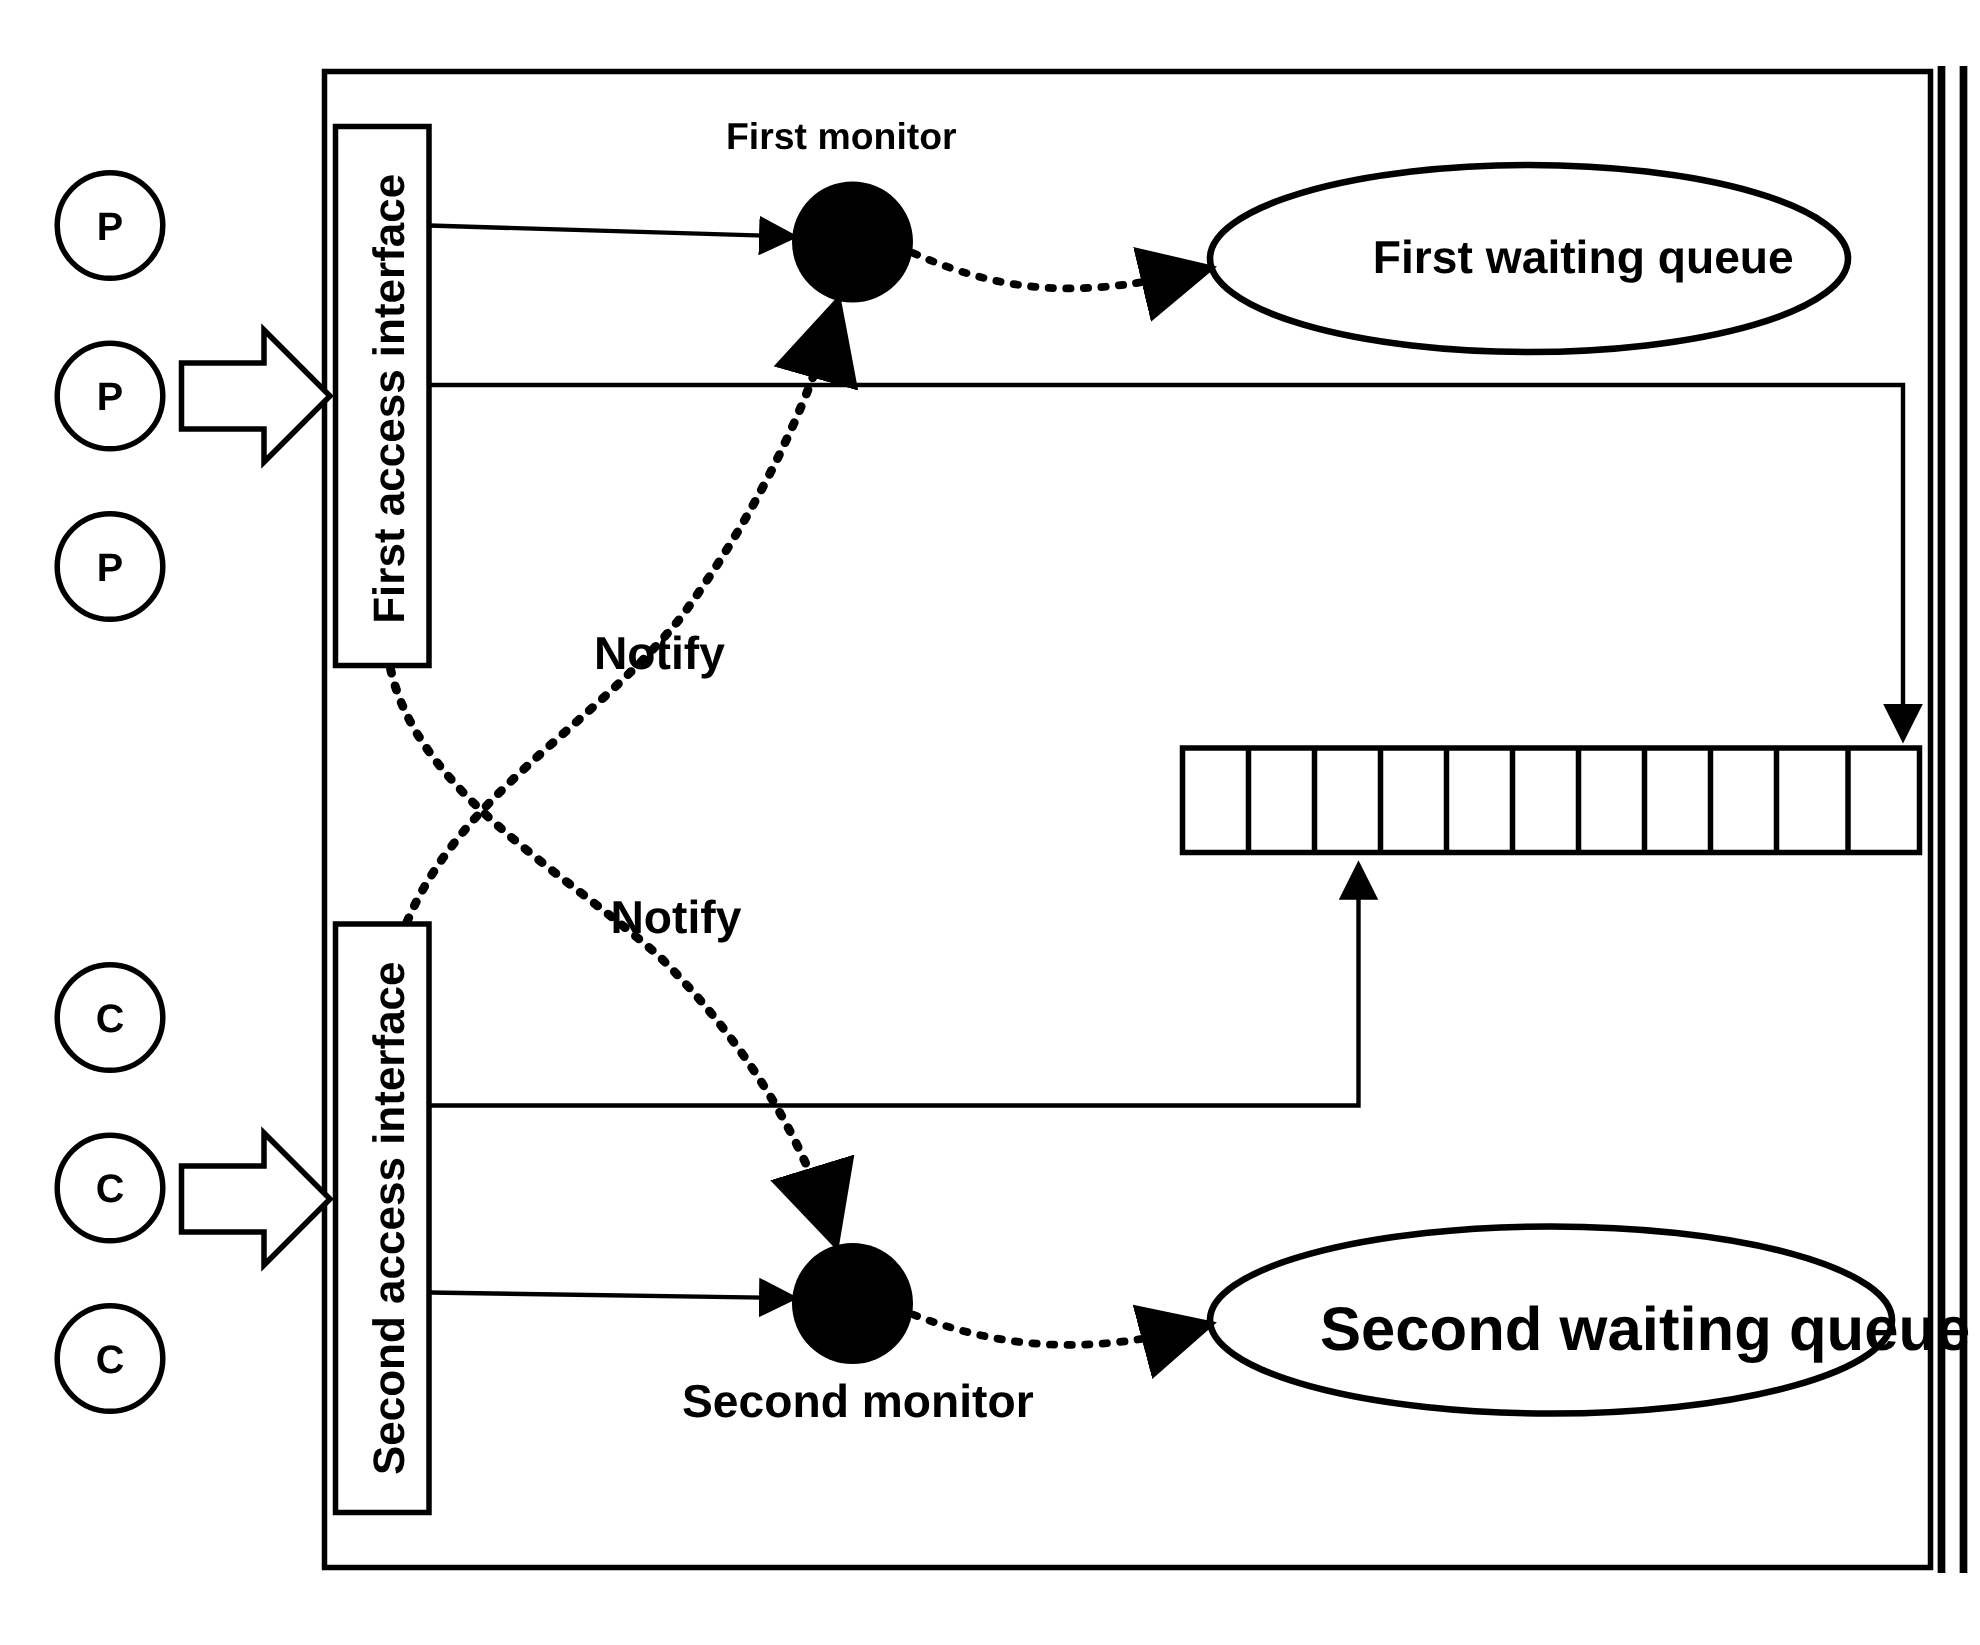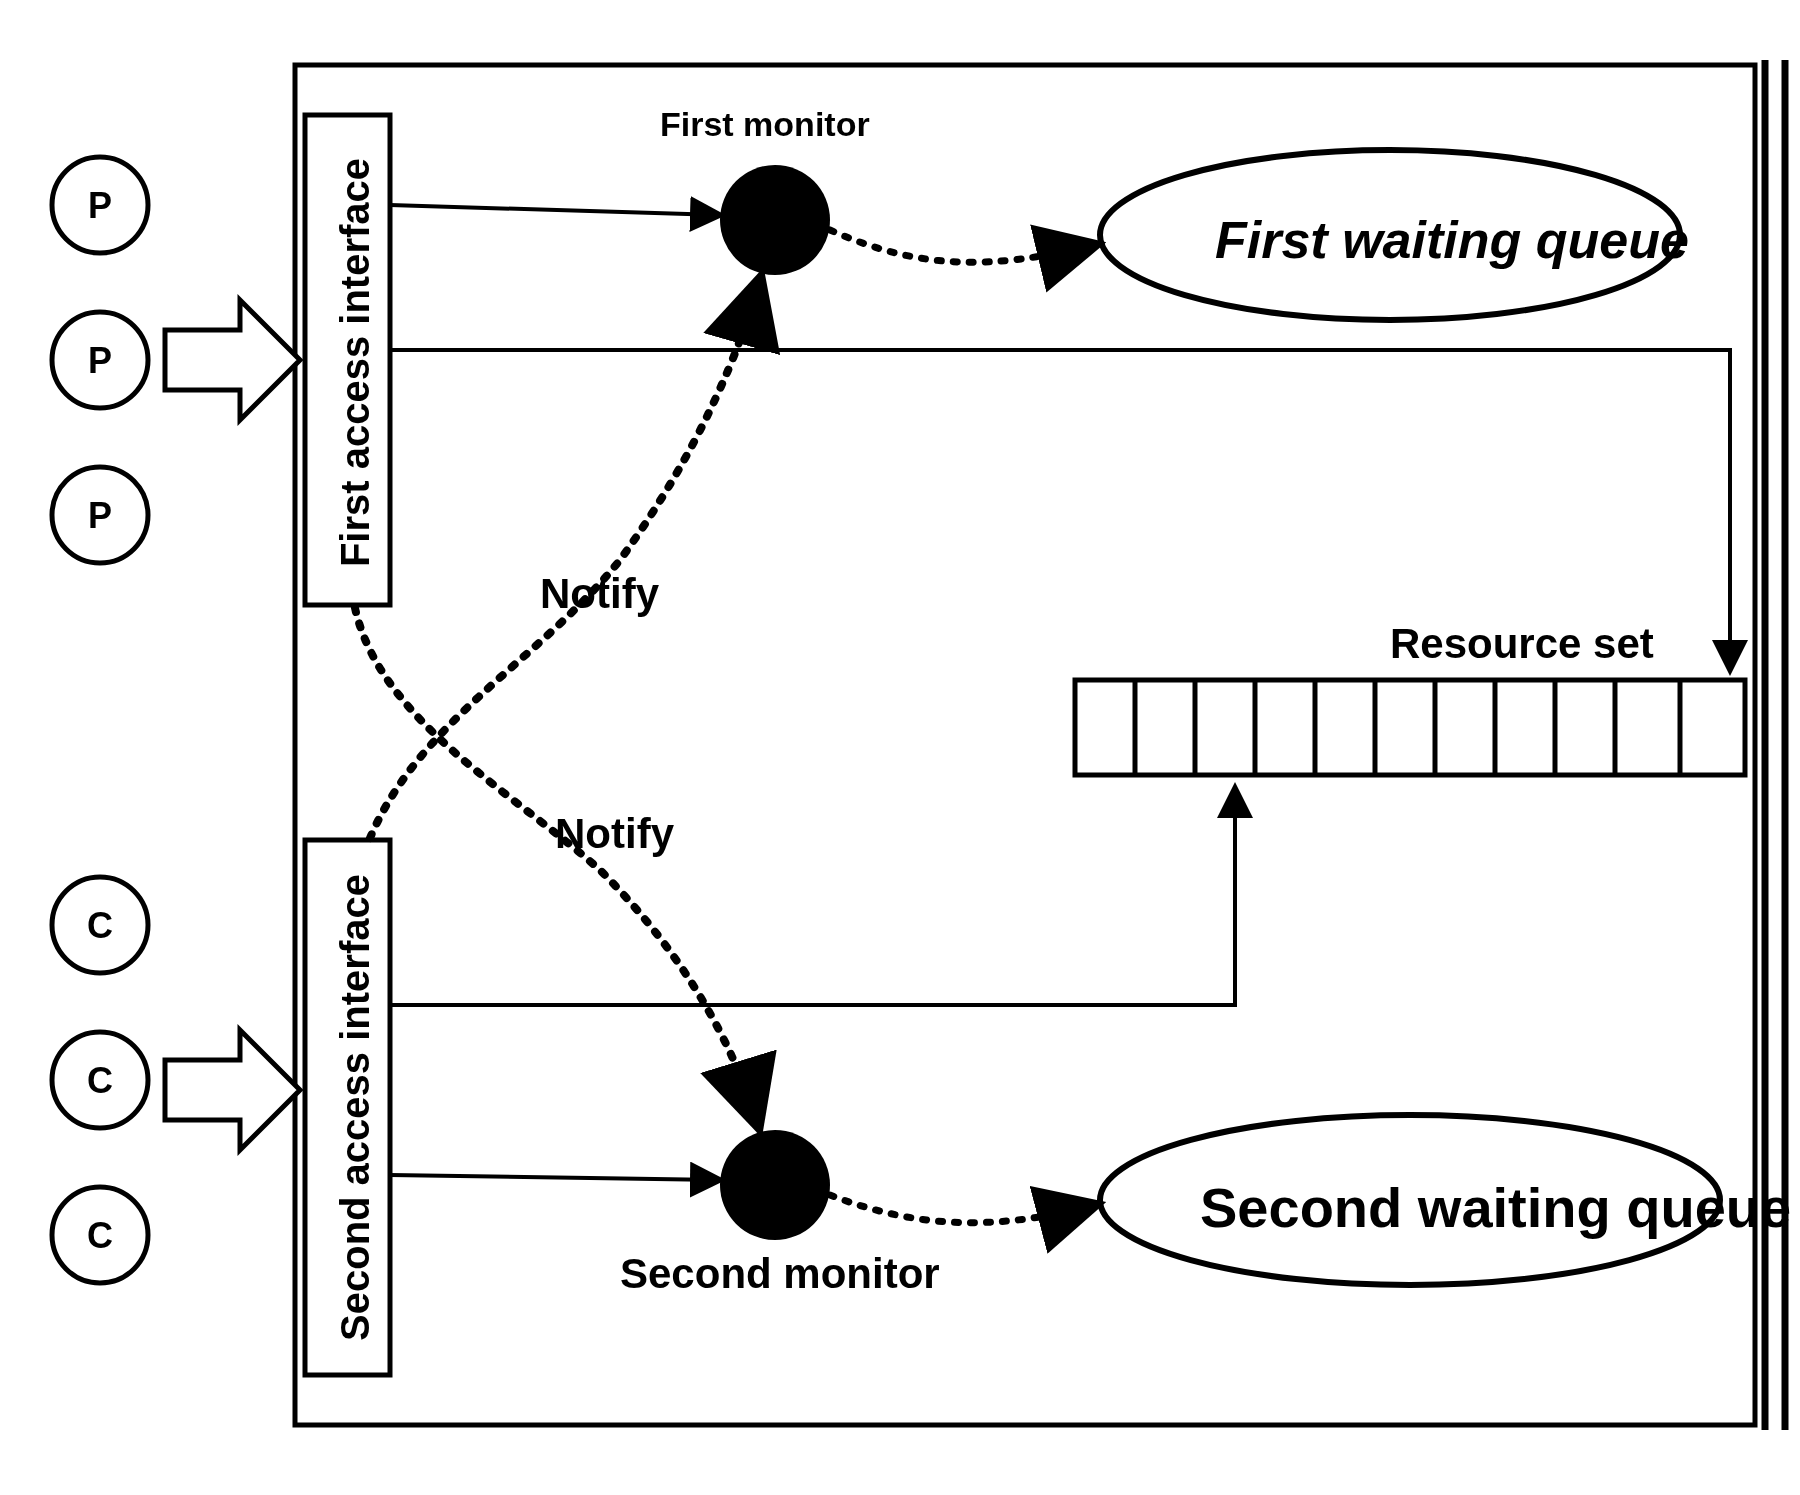--- a/index.html
+++ b/index.html
@@ -93,21 +93,20 @@
   <div class="label" style="left:87px;top:905px;font-size:36px;">C</div>
   <div class="label" style="left:87px;top:1060px;font-size:36px;">C</div>
   <div class="label" style="left:87px;top:1215px;font-size:36px;">C</div>
 
   <div class="vlabel" style="left:145px;top:340px;width:420px;font-size:40px;text-align:center;">First  access interface</div>
   <div class="vlabel" style="left:120px;top:1085px;width:470px;font-size:40px;text-align:center;">Second access interface</div>
 
   <div class="label" style="left:660px;top:105px;font-size:34px;">First monitor</div>
   <div class="label" style="left:620px;top:1250px;font-size:42px;">Second monitor</div>
 
-  <div class="label" style="left:1215px;top:210px;font-size:52px;font-style:italic;">First waiting queue</div>
+  <div class="label" style="left:1248px;top:210px;font-size:42px;">First waiting queue</div>
   <div class="label" style="left:1200px;top:1175px;font-size:56px;">Second waiting queue</div>
 
-  <div class="label" style="left:1390px;top:620px;font-size:42px;">Resource set</div>
 
   <div class="label" style="left:540px;top:570px;font-size:42px;">Notify</div>
   <div class="label" style="left:555px;top:810px;font-size:42px;">Notify</div>
 
 </div>
 
 </body></html>

